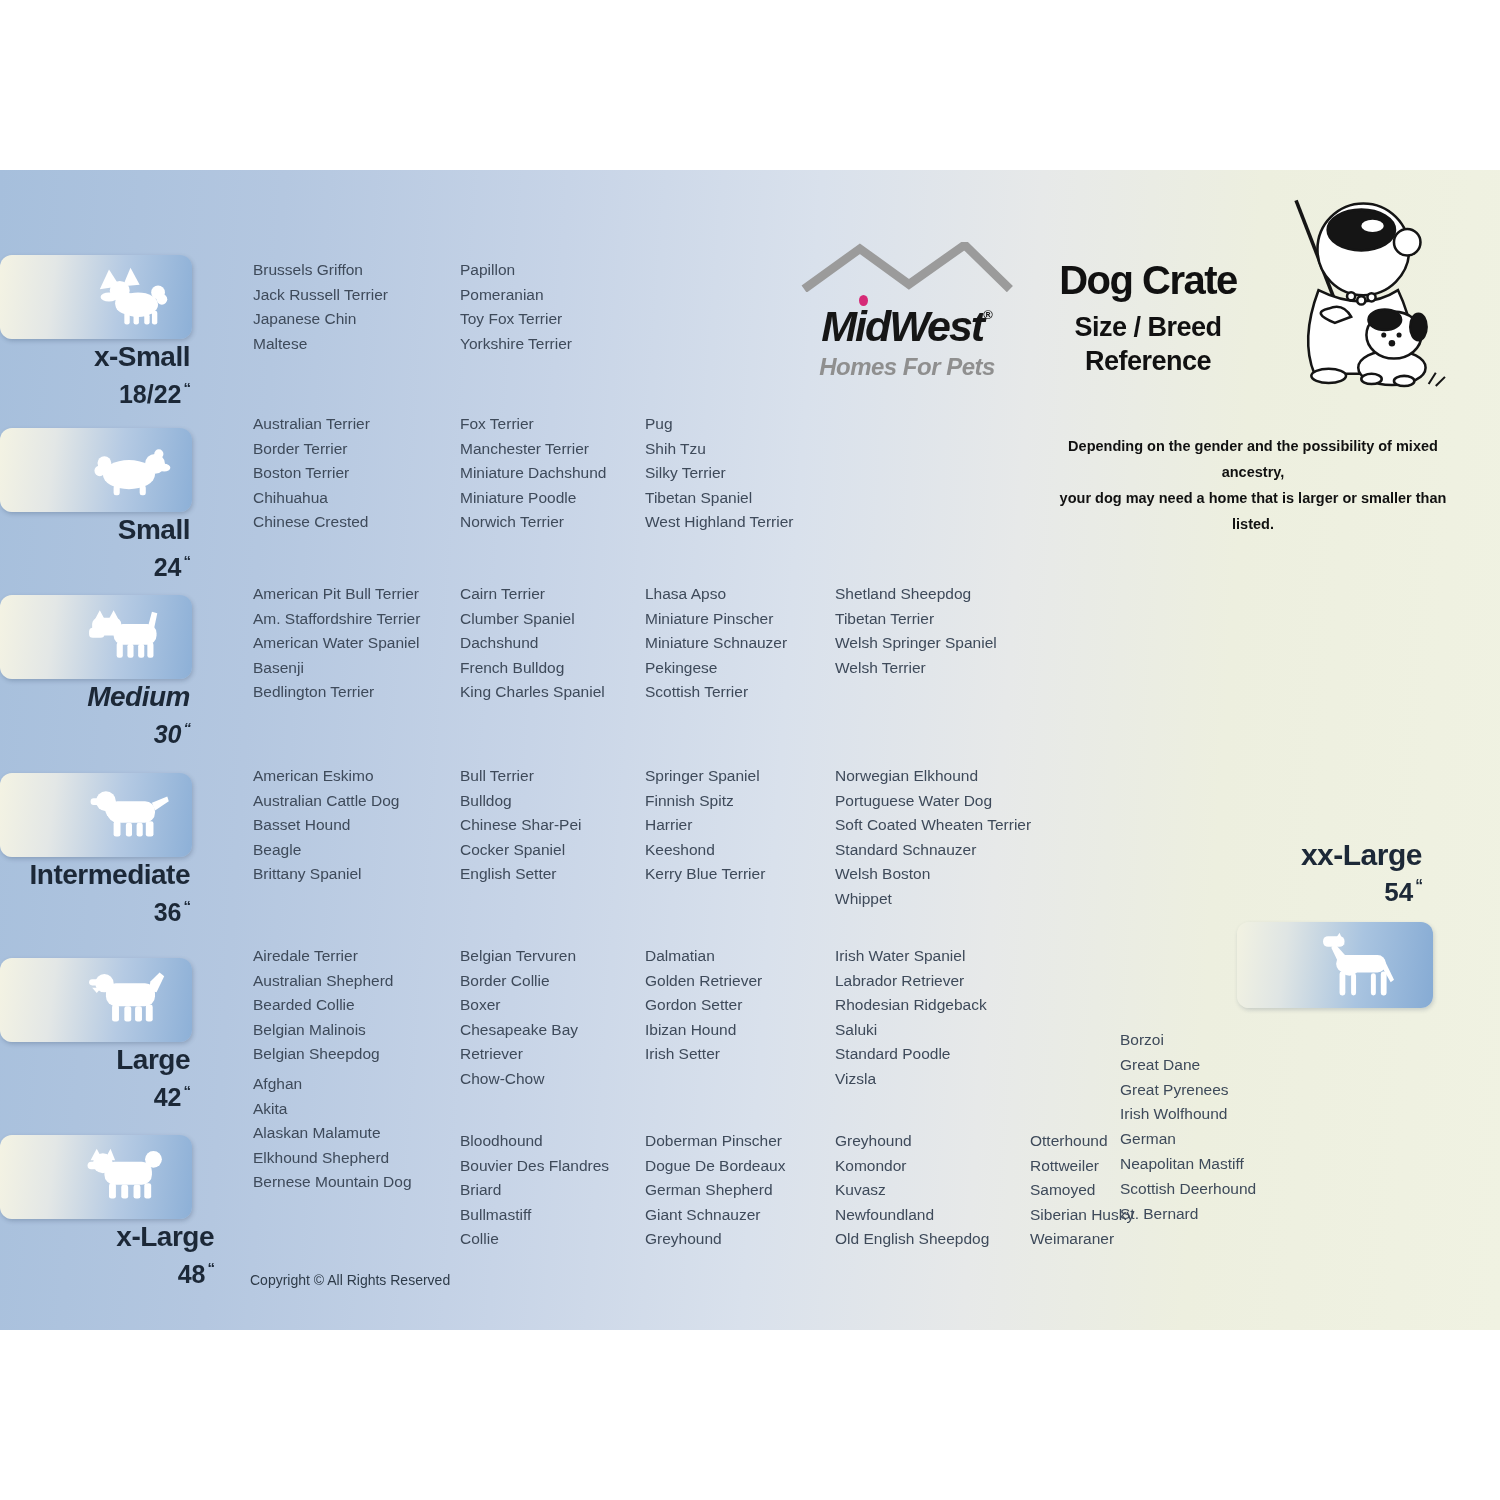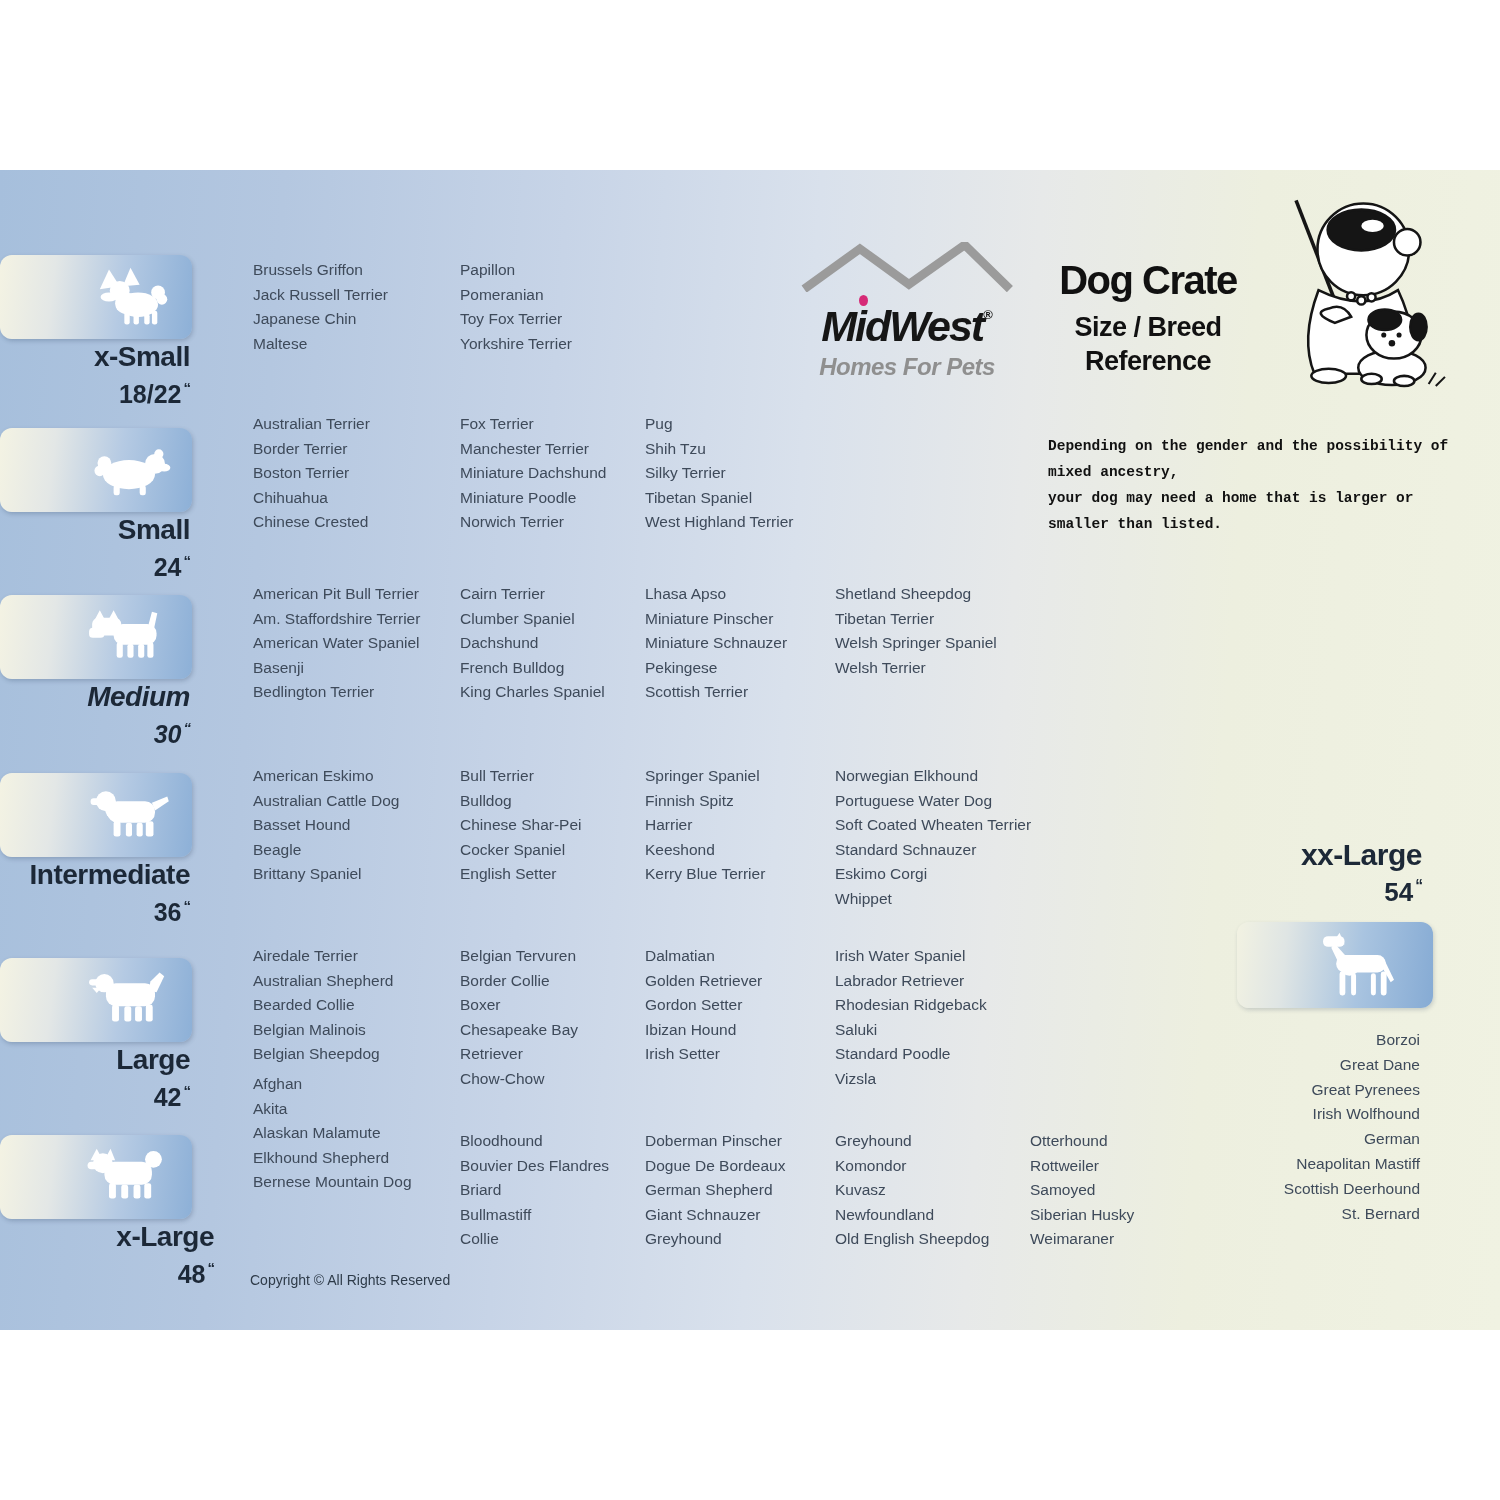--- a/index.html
+++ b/index.html
@@ -30,27 +30,27 @@
               color:#161616;letter-spacing:-2px;line-height:46px;}
   .logo .idot{position:absolute;left:38px;top:3px;width:9px;height:11px;border-radius:50%;background:#d62a77;}
   .logo .reg{font-size:13px;vertical-align:22px;font-style:normal;letter-spacing:0;color:#161616;}
   .logo .tag{font-style:italic;font-weight:bold;font-size:24px;color:#8f8f8f;letter-spacing:-.5px;margin-top:4px;}
   
   .title-block{position:absolute;left:1052px;top:88px;width:192px;text-align:center;color:#111111;}
   .title-block .t1{font-size:40px;font-weight:bold;letter-spacing:-1.5px;}
   .title-block .t2{font-size:27px;font-weight:bold;margin-top:9px;letter-spacing:-.5px;}
   .title-block .t3{font-size:27px;font-weight:bold;margin-top:3px;letter-spacing:-.5px;}
   .cartoon{position:absolute;left:1243px;top:26px;width:204px;height:220px;}
-  .disclaimer{position:absolute;left:1048px;top:263px;width:410px;
-              font-size:14.5px;font-weight:bold;color:#111111;line-height:26px;font-family:Liberation Mono, monospace;}
+  .disclaimer{position:absolute;left:1048px;top:263px;width:410px;text-align:center;
+              font-size:14.5px;font-weight:bold;color:#111111;line-height:26px;}
   
   .xxl-label{position:absolute;left:1150px;top:668px;width:272px;text-align:right;color:#1c2837;}
   .xxl-label .sl1{font-size:30px;font-weight:bold;letter-spacing:-.5px;}
   .xxl-label .sl2{font-size:26px;font-weight:bold;margin-top:5px;}
-  .xxl-breeds{position:absolute;left:1120px;top:858px;width:300px;text-align:right;
+  .xxl-breeds{position:absolute;left:1120px;top:858px;width:300px;text-align:left;
               color:#3e4a5a;font-size:15.5px;line-height:24.8px;}
   .copyright{position:absolute;left:250px;top:1102px;font-size:14px;color:#2e3b49;}
 </style>
 </head>
 <body>
 
 <div class="canvas">
   <div class="poster" id="poster">
 
     <div class="logo">
@@ -278,21 +278,21 @@
         <div>Finnish Spitz</div>
         <div>Harrier</div>
         <div>Keeshond</div>
         <div>Kerry Blue Terrier</div>
       </div>
       <div class="breed-col" style="left: 835px; top: 594px; width: 262px;">
         <div>Norwegian Elkhound</div>
         <div>Portuguese Water Dog</div>
         <div>Soft Coated Wheaten Terrier</div>
         <div>Standard Schnauzer</div>
-        <div>Eskimo Corgi</div>
+        <div>Welsh Boston</div>
         <div>Whippet</div>
       </div>
       <div class="badge" style="top: 788px;">
         <svg viewBox="0 0 120 80">
           <circle cx="24" cy="18" r="12"></circle>
           <rect x="4" y="13" width="18" height="8" rx="4"></rect>
           <polygon points="8,24 20,24 14,31"></polygon>
           <ellipse cx="31" cy="25" rx="6" ry="9"></ellipse>
           <rect x="26" y="18" width="64" height="30" rx="13"></rect>
           <polygon points="84,16 96,4 102,9 92,30 82,28"></polygon>

